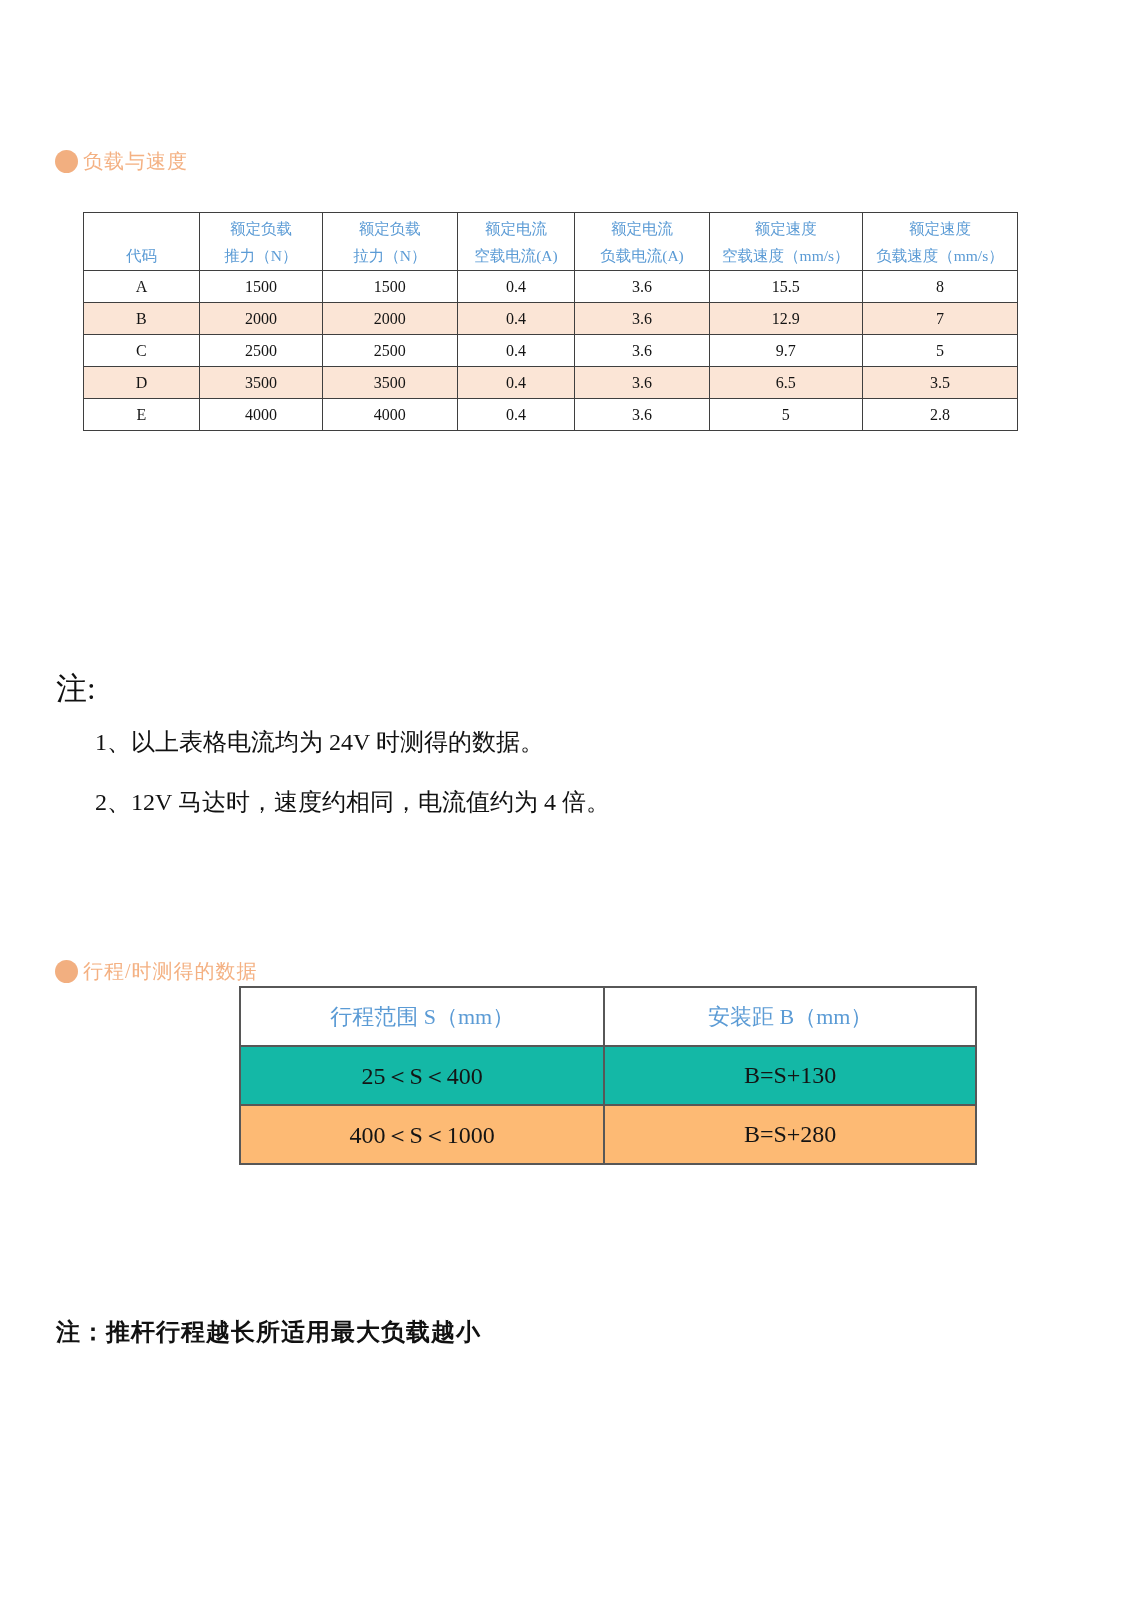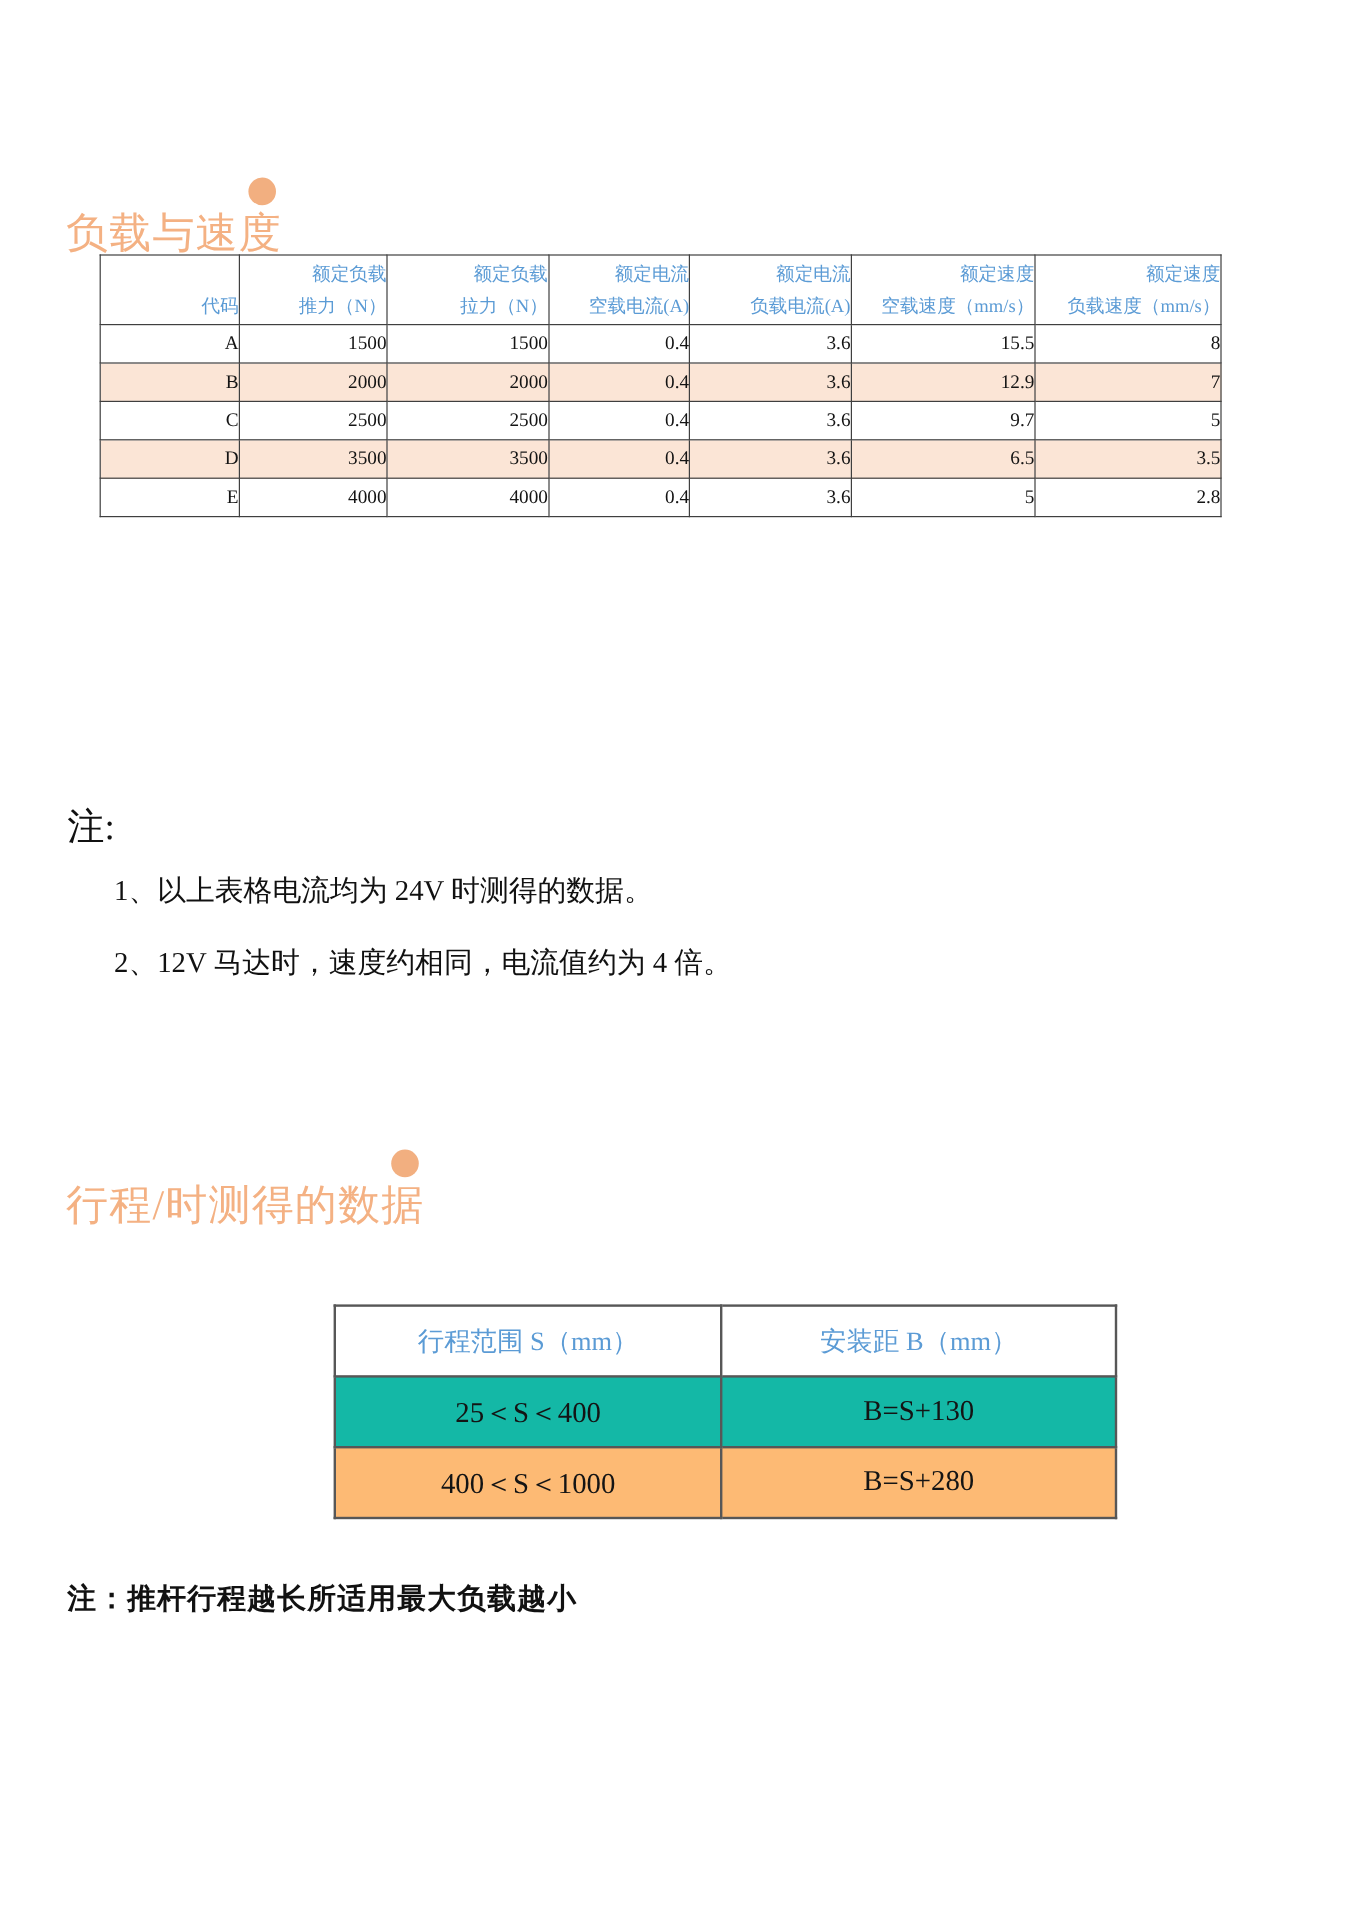--- a/index.html
+++ b/index.html
@@ -4,43 +4,43 @@
 <style>
   html,body{margin:0;padding:0;}
   body{
     width:1131px;height:1600px;background:#ffffff;position:relative;overflow:hidden;
     font-family:"Liberation Serif","DejaVu Serif",serif;
   }
   .page{position:absolute;inset:0;background:#ffffff;}
 
   
   .section-title{
-    position:absolute;left:55px;display:flex;align-items:flex-end;
-    color:#F4B183;font-size:35px;letter-spacing:1px;white-space:nowrap;flex-direction:column;
+    position:absolute;left:55px;display:flex;align-items:center;
+    color:#F4B183;font-size:20px;letter-spacing:1px;white-space:nowrap;
   }
   .section-title .bullet{
     display:inline-block;width:23px;height:23px;border-radius:50%;
     background:#F2AF80;margin-right:5px;flex:0 0 auto;
   }
   #title1{top:148px;}
   #title2{top:958px;}
 
   
   table{border-collapse:collapse;table-layout:fixed;position:absolute;}
   .t1{left:83px;top:212px;width:935px;}
-  .t1 th,.t1 td{border:1px solid #3f3f3f;text-align:right;padding:0;}
+  .t1 th,.t1 td{border:1px solid #3f3f3f;text-align:center;padding:0;}
   .t1 thead th{
     height:57px;font-weight:normal;color:#5B9BD5;font-size:15.5px;vertical-align:middle;
   }
   .t1 thead .hl{height:27px;line-height:27px;}
   .t1 tbody td{height:31px;font-size:16px;color:#141414;vertical-align:middle;}
   .t1 tr.alt td{background:#FBE5D6;}
 
   
-  .t2{left:239px;top:1087px;width:653px;margin-left:39px;}
+  .t2{left:239px;top:986px;width:738px;}
   .t2 th,.t2 td{border:2px solid #575757;text-align:center;padding:0;vertical-align:middle;}
   .t2 thead th{height:57px;font-weight:normal;color:#5B9BD5;font-size:22px;background:#ffffff;}
   .t2 tbody td{height:57px;font-size:24px;color:#141414;background:#fdba74;}
   .t2 tr.alt td{background:#14b8a6;}
 
   
   .note-label{position:absolute;left:56px;top:668px;font-size:31px;color:#111;}
   .note-item{position:absolute;left:95px;font-size:24px;color:#111;white-space:nowrap;}
   #note1{top:726px;}
   #note2{top:786px;}

